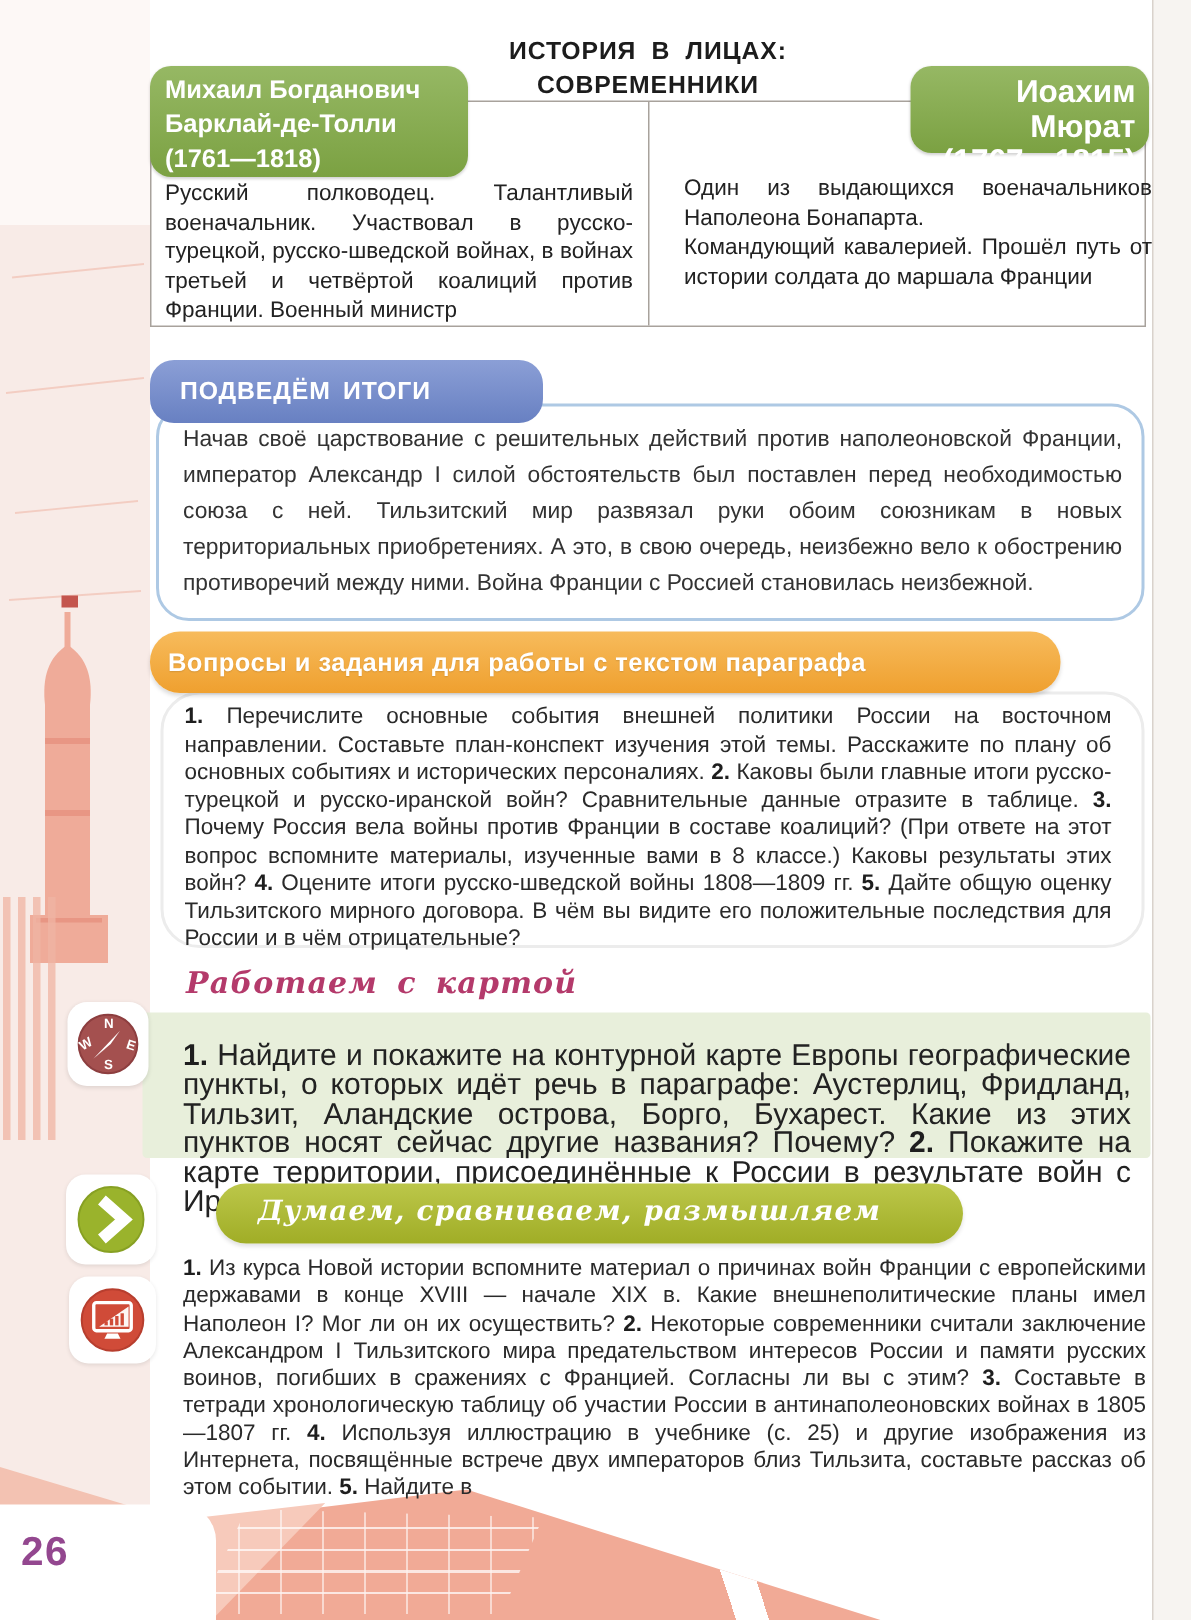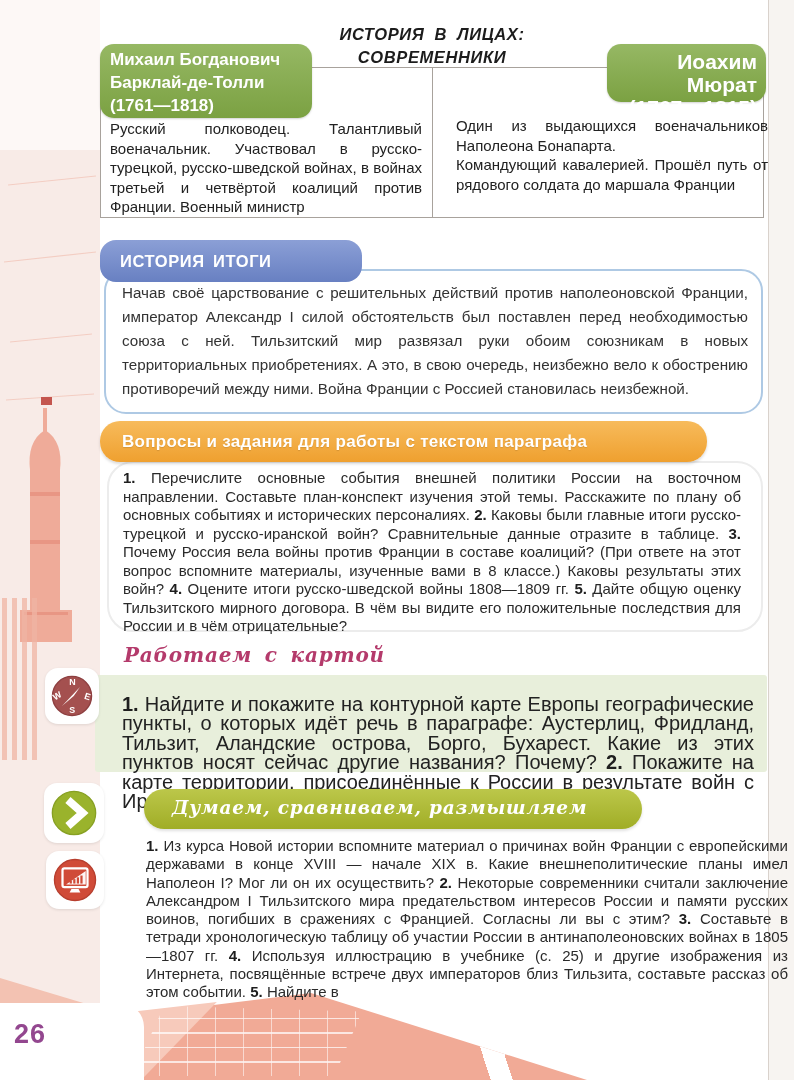--- a/index.html
+++ b/index.html
@@ -28,21 +28,21 @@
       repeating-linear-gradient(90deg, rgba(0,0,0,0) 0 27px, rgba(255,255,255,.65) 27px 28px);
     clip-path:polygon(14% 0,100% 8%,88% 100%,0 100%);}
   
   .pagenum-tab{position:absolute;left:-22px;top:1003px;width:166px;height:100px;
     background:#ffffff;border-radius:24px;z-index:3;}
   .pagenum{position:absolute;left:36px;top:16px;font-size:27px;font-weight:bold;
     color:#93478f;letter-spacing:1px;text-align:center;}
   
   .hdr{position:absolute;left:100px;top:23px;width:664px;text-align:center;z-index:2;
     font-weight:bold;font-size:16.5px;line-height:23px;color:#1c1c1c;
-    letter-spacing:.6px;word-spacing:5px;font-style:italic;}
+    letter-spacing:.6px;word-spacing:5px;}
   
   .ptable{position:absolute;left:100px;top:67px;width:664px;height:151px;
     border:1px solid #a8a29c;box-sizing:border-box;z-index:1;background:#fff;}
   .ptable .divider{position:absolute;left:331px;top:0;bottom:0;width:1px;background:#a8a29c;}
   .badge{position:absolute;color:#fff;font-weight:bold;z-index:2;
     background:linear-gradient(180deg,#96b864 0%,#7ba142 100%);
     border-radius:14px;box-shadow:0 1px 2px rgba(0,0,0,.18);}
   .badge-left{left:100px;top:44px;width:212px;height:74px;
     font-size:17px;line-height:23px;padding:4px 0 0 10px;box-sizing:border-box;}
   .badge-right{left:607px;top:44px;width:159px;height:58px;text-align:right;
@@ -56,21 +56,21 @@
     border-radius:16px;color:#fff;font-weight:bold;font-size:16.5px;line-height:42px;
     padding-left:20px;box-sizing:border-box;letter-spacing:.6px;word-spacing:3px;}
   .sum-box{position:absolute;left:104px;top:269px;width:659px;height:145px;z-index:1;
     background:#fff;border:2px solid #aec9e4;border-radius:22px;box-sizing:border-box;}
   .sum-text{position:absolute;left:122px;top:281px;width:626px;z-index:2;
     font-size:15.2px;line-height:24px;text-align:justify;color:#333;}
   
   .q-banner{position:absolute;left:100px;top:421px;width:607px;height:41px;z-index:2;
     background:linear-gradient(180deg,#f7bb5c 0%,#efa02f 100%);
     border-radius:20px;color:#fff;font-weight:bold;font-size:17px;line-height:41px;
-    padding-left:22px;box-sizing:border-box;letter-spacing:.3px;
+    padding-left:12px;box-sizing:border-box;letter-spacing:.3px;
     box-shadow:0 2px 3px rgba(0,0,0,.15);text-shadow:0 1px 1px rgba(0,0,0,.12);}
   .q-box{position:absolute;left:107px;top:461px;width:656px;height:171px;z-index:1;
     background:#fff;border:2px solid #ececec;border-radius:26px;box-sizing:border-box;}
   .q-text{position:absolute;left:123px;top:469px;width:618px;z-index:2;
     font-size:15px;line-height:18.5px;text-align:justify;color:#2a2a2a;}
   
   .map-heading{position:absolute;left:124px;top:643px;z-index:2;
     font-family:"DejaVu Serif", serif;font-style:italic;font-weight:bold;
     font-size:20px;color:#b43a6b;letter-spacing:.8px;word-spacing:5px;}
   .map-bg{position:absolute;left:95px;top:675px;width:672px;height:97px;z-index:1;
@@ -78,21 +78,21 @@
   .map-text{position:absolute;left:122px;top:682px;width:632px;z-index:2;
     font-size:20px;line-height:19.4px;text-align:justify;color:#222;margin-top:13px;}
   
   .think-banner{position:absolute;left:144px;top:789px;width:498px;height:40px;z-index:2;
     background:linear-gradient(180deg,#bcc74a 0%,#a0ad26 100%);
     border-radius:20px;color:#fff;font-weight:bold;font-style:italic;
     font-family:"DejaVu Serif", serif;font-size:18.5px;line-height:38px;
     padding-left:28px;box-sizing:border-box;letter-spacing:.8px;
     box-shadow:0 2px 3px rgba(0,0,0,.12);}
   .think-text{position:absolute;left:122px;top:837px;width:642px;z-index:2;
-    font-size:15px;line-height:18.3px;text-align:justify;color:#2a2a2a;margin-left:24px;}
+    font-size:15px;line-height:18.3px;text-align:justify;color:#2a2a2a;}
   
   .q-text b,.map-text b,.think-text b{font-weight:bold;color:#1e1e1e;}
   
   .icon-tab{position:absolute;background:#fff;border-radius:13px;z-index:2;
     box-shadow:0 1px 3px rgba(0,0,0,.10);display:flex;align-items:center;justify-content:center;}
   .tab-compass{left:45px;top:668px;width:54px;height:56px;}
   .tab-chevron{left:44px;top:783px;width:60px;height:60px;}
   .tab-monitor{left:46px;top:851px;width:58px;height:58px;}
   .compass-letter{font-family:"Liberation Sans", sans-serif;font-weight:bold;
     font-size:10px;fill:#ffffff;}
@@ -155,24 +155,24 @@
   <div>Барклай-де-Толли</div>
   <div>(1761—1818)</div>
 </div>
 <div class="badge badge-right">
   <div>Иоахим Мюрат</div>
   <div>(1767—1815)</div>
 </div>
 <div class="cell-bio bio-left">Русский полководец. Талантливый военачальник. Участвовал в русско-турецкой, русско-шведской войнах, в войнах третьей и четвёртой коалиций против Франции. Военный министр</div>
 <div class="cell-bio bio-right">
   <div>Один из выдающихся военачальников Наполеона Бонапарта.</div>
-  <div>Командующий кавалерией. Прошёл путь от рядового солдата до маршала Франции</div>
-</div>
-
-<div class="sum-banner">ИСТОРИЯ ИТОГИ</div>
+  <div>Командующий кавалерией. Прошёл путь от истории солдата до маршала Франции</div>
+</div>
+
+<div class="sum-banner">ПОДВЕДЁМ ИТОГИ</div>
 <div class="sum-box"></div>
 <div class="sum-text">Начав своё царствование с решительных действий против наполеоновской Франции, император Александр I силой обстоятельств был поставлен перед необходимостью союза с ней. Тильзитский мир развязал руки обоим союзникам в новых территориальных приобретениях. А это, в свою очередь, неизбежно вело к обострению противоречий между ними. Война Франции с Россией становилась неизбежной.</div>
 
 <div class="q-banner">Вопросы и задания для работы с текстом параграфа</div>
 <div class="q-box"></div>
 <div class="q-text"><b>1. </b><span>Перечислите основные события внешней политики России на восточном направлении. Составьте план-конспект изучения этой темы. Расскажите по плану об основных событиях и исторических персоналиях. </span><b>2. </b><span>Каковы были главные итоги русско-турецкой и русско-иранской войн? Сравнительные данные отразите в таблице. </span><b>3. </b><span>Почему Россия вела войны против Франции в составе коалиций? (При ответе на этот вопрос вспомните материалы, изученные вами в 8 классе.) Каковы результаты этих войн? </span><b>4. </b><span>Оцените итоги русско-шведской войны 1808—1809 гг. </span><b>5. </b><span>Дайте общую оценку Тильзитского мирного договора. В чём вы видите его положительные последствия для России и в чём отрицательные?</span></div>
 
 <div class="map-heading">Работаем с картой</div>
 <div class="map-bg"></div>
 <div class="map-text"><b>1. </b><span>Найдите и покажите на контурной карте Европы географические пункты, о которых идёт речь в параграфе: Аустерлиц, Фридланд, Тильзит, Аландские острова, Борго, Бухарест. Какие из этих пунктов носят сейчас другие названия? Почему? </span><b>2. </b><span>Покажите на карте территории, присоединённые к России в результате войн с Ираном, Турцией, Швецией.</span></div>

